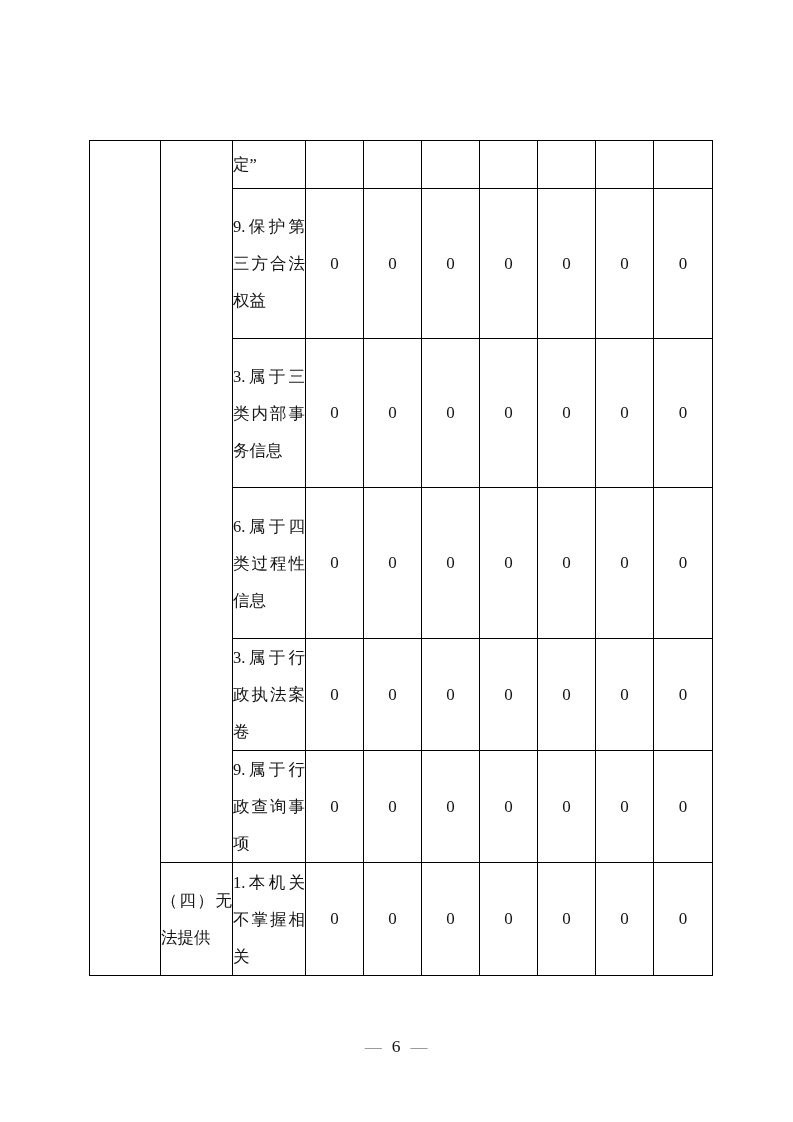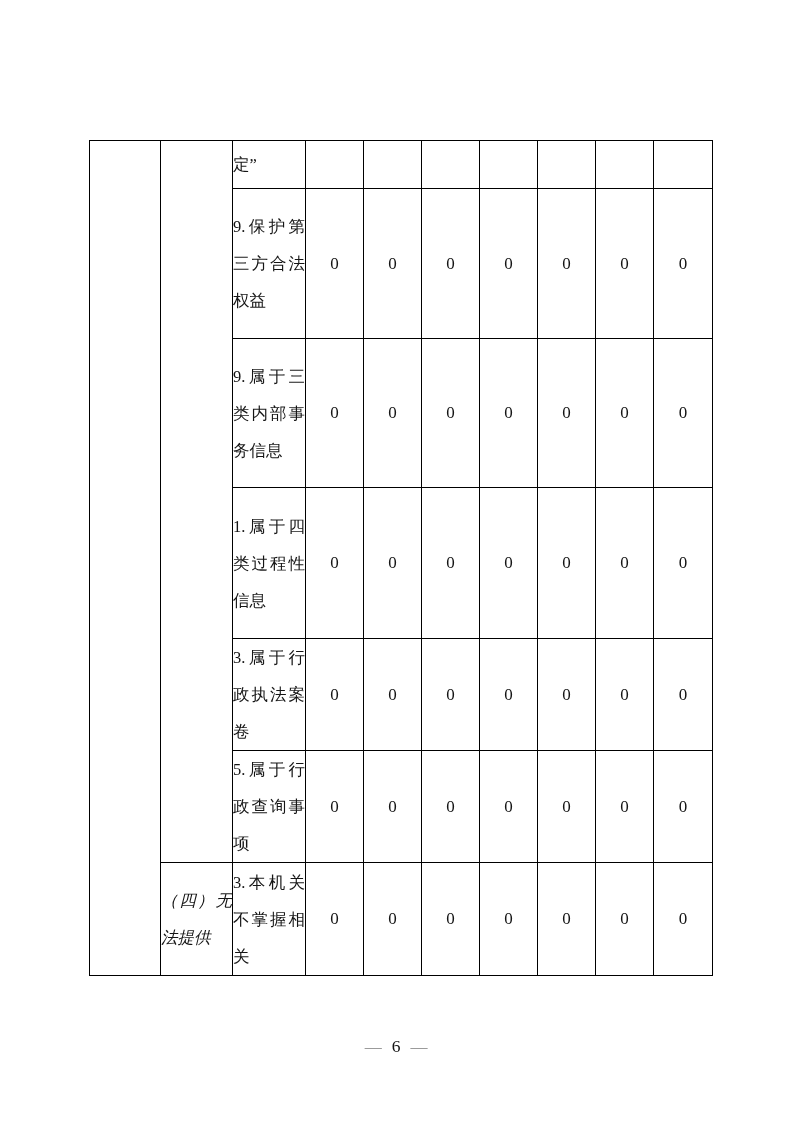--- a/index.html
+++ b/index.html
@@ -38,21 +38,20 @@
     line-height: 37px;
     color: #151515;
   }
   td.cell-group {
     padding: 0 7px;
     text-align: justify;
     text-justify: inter-character;
     font-size: 16.5px;
     line-height: 37px;
     color: #151515;
-    font-style: italic;
   }
   td.cell-value {
     text-align: center;
     font-size: 17px;
     color: #151515;
   }
   td.cell-empty-span {
     background: #ffffff;
   }
   #page-number {
@@ -109,32 +108,32 @@
       <td class="cell-value">0</td>
       <td class="cell-value">0</td>
       <td class="cell-value">0</td>
       <td class="cell-value">0</td>
       <td class="cell-value">0</td>
       <td class="cell-value">0</td>
       <td class="cell-value">0</td>
     </tr>
 
     <tr style="height:149px">
-      <td class="cell-label">9.属于三类内部事务信息</td>
+      <td class="cell-label">3.属于三类内部事务信息</td>
       <td class="cell-value">0</td>
       <td class="cell-value">0</td>
       <td class="cell-value">0</td>
       <td class="cell-value">0</td>
       <td class="cell-value">0</td>
       <td class="cell-value">0</td>
       <td class="cell-value">0</td>
     </tr>
 
     <tr style="height:151px">
-      <td class="cell-label">1.属于四类过程性信息</td>
+      <td class="cell-label">6.属于四类过程性信息</td>
       <td class="cell-value">0</td>
       <td class="cell-value">0</td>
       <td class="cell-value">0</td>
       <td class="cell-value">0</td>
       <td class="cell-value">0</td>
       <td class="cell-value">0</td>
       <td class="cell-value">0</td>
     </tr>
 
     <tr style="height:112px">
@@ -142,33 +141,33 @@
       <td class="cell-value">0</td>
       <td class="cell-value">0</td>
       <td class="cell-value">0</td>
       <td class="cell-value">0</td>
       <td class="cell-value">0</td>
       <td class="cell-value">0</td>
       <td class="cell-value">0</td>
     </tr>
 
     <tr style="height:112px">
-      <td class="cell-label">5.属于行政查询事项</td>
+      <td class="cell-label">9.属于行政查询事项</td>
       <td class="cell-value">0</td>
       <td class="cell-value">0</td>
       <td class="cell-value">0</td>
       <td class="cell-value">0</td>
       <td class="cell-value">0</td>
       <td class="cell-value">0</td>
       <td class="cell-value">0</td>
     </tr>
 
     <tr style="height:113px">
       <td class="cell-group">（四）无法提供</td>
-      <td class="cell-label">3.本机关不掌握相关</td>
+      <td class="cell-label">1.本机关不掌握相关</td>
       <td class="cell-value">0</td>
       <td class="cell-value">0</td>
       <td class="cell-value">0</td>
       <td class="cell-value">0</td>
       <td class="cell-value">0</td>
       <td class="cell-value">0</td>
       <td class="cell-value">0</td>
     </tr>
   </tbody>
     </table>

